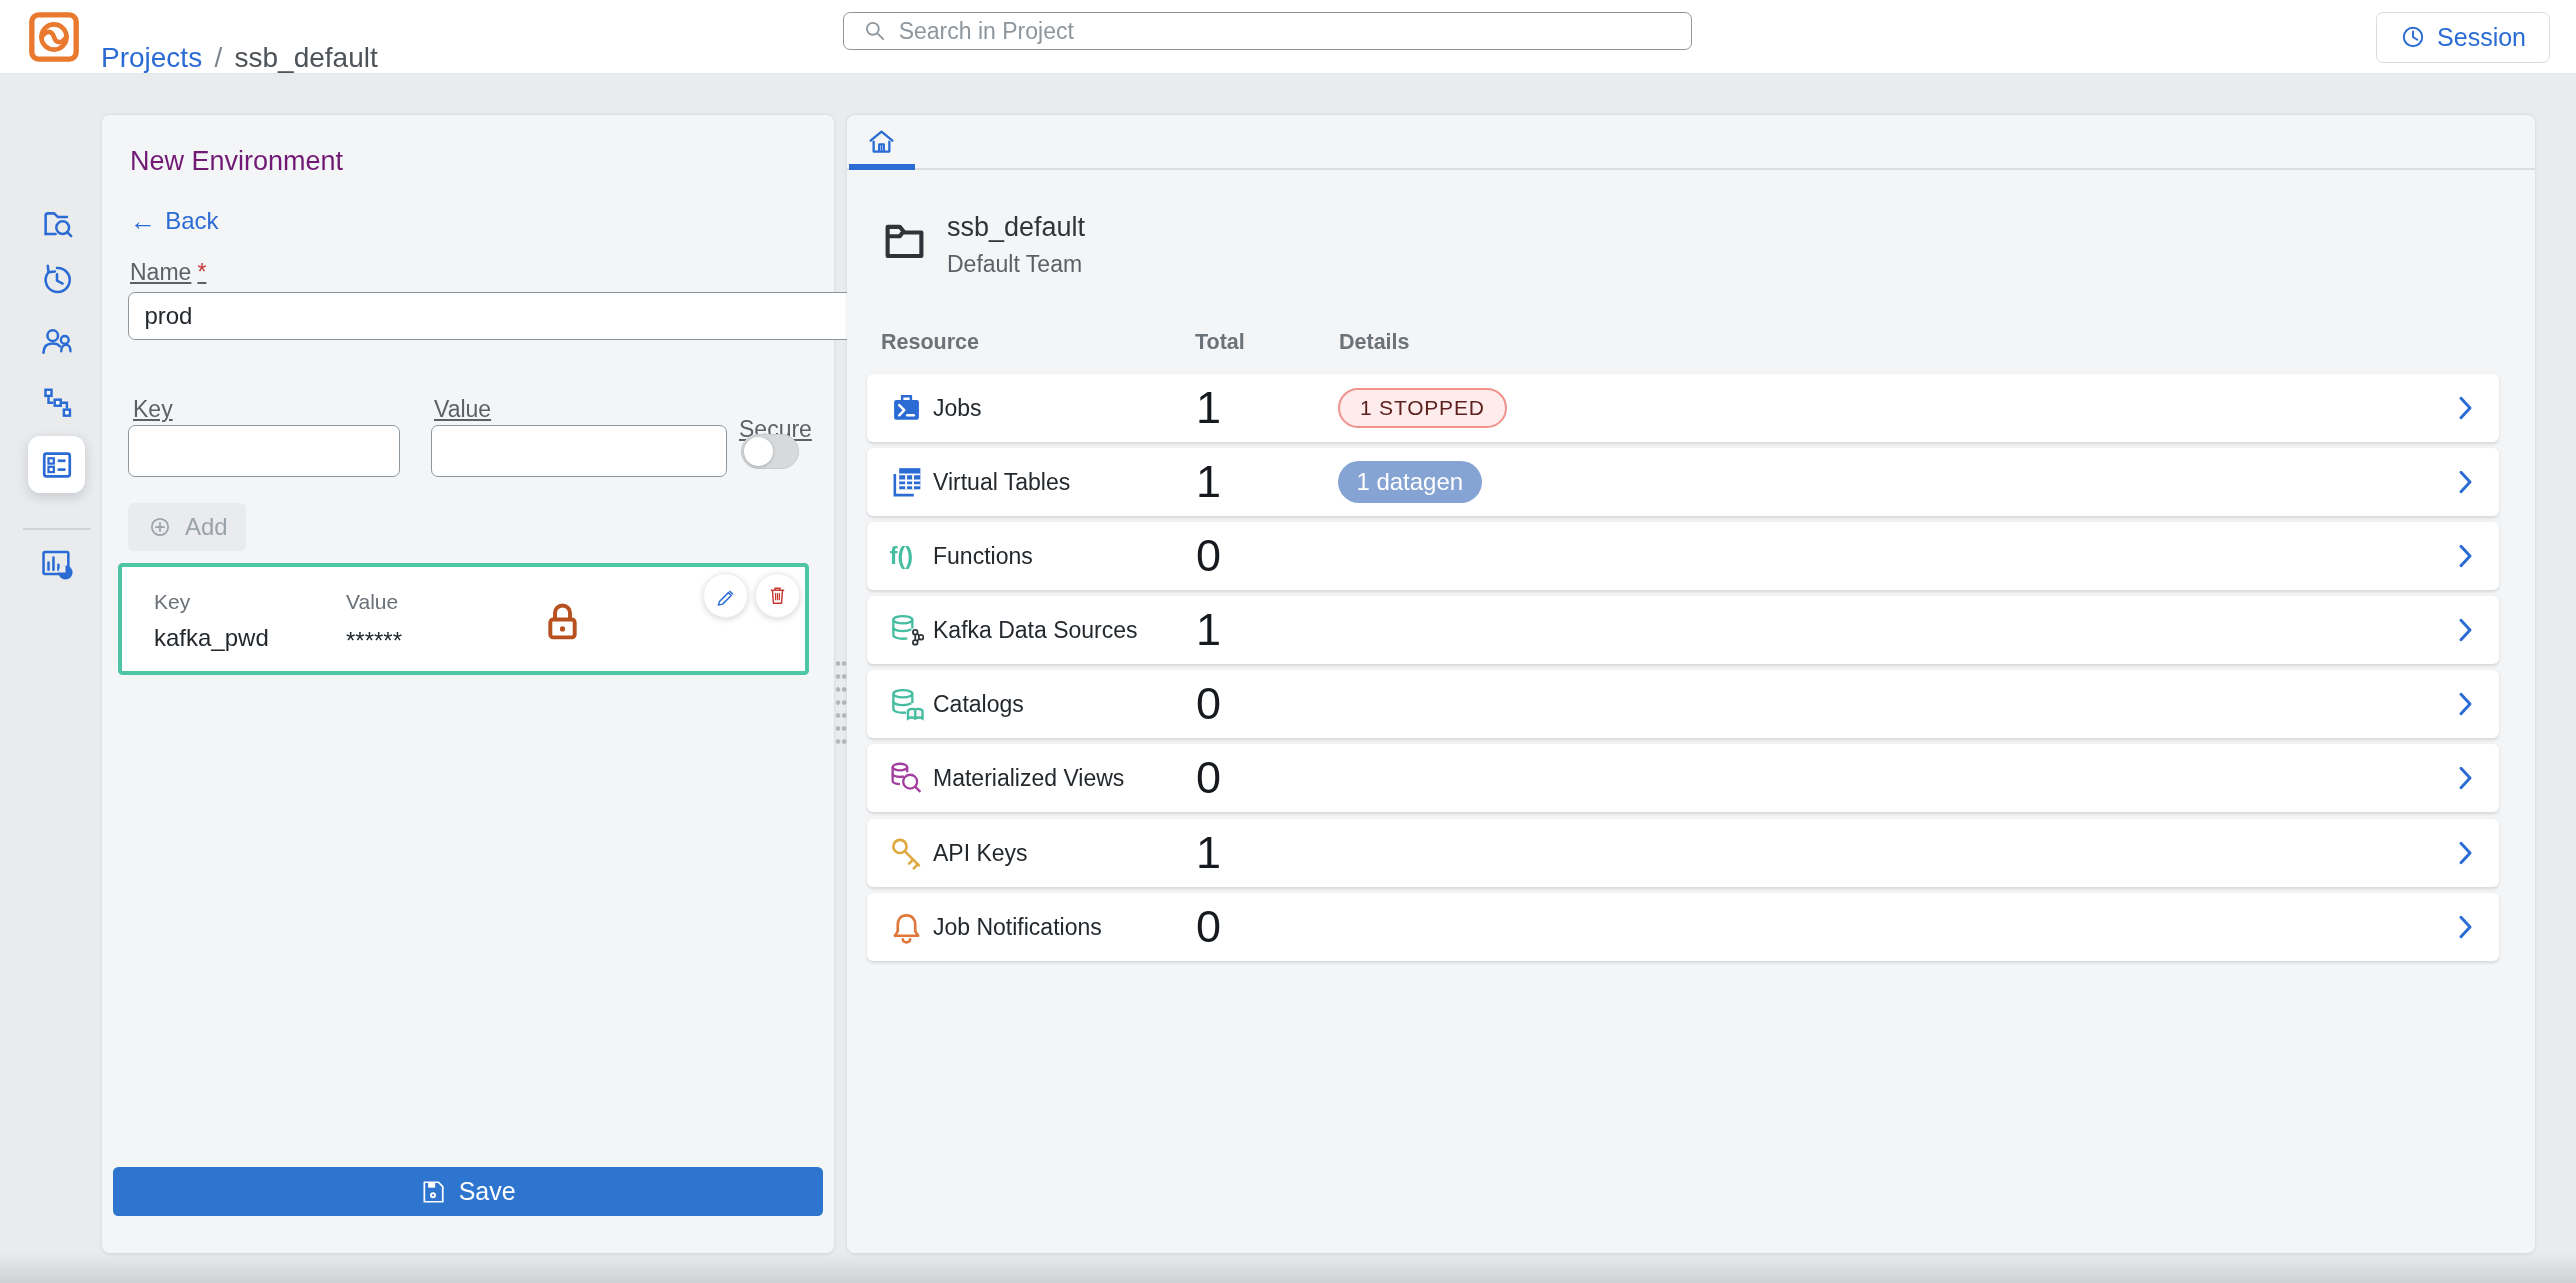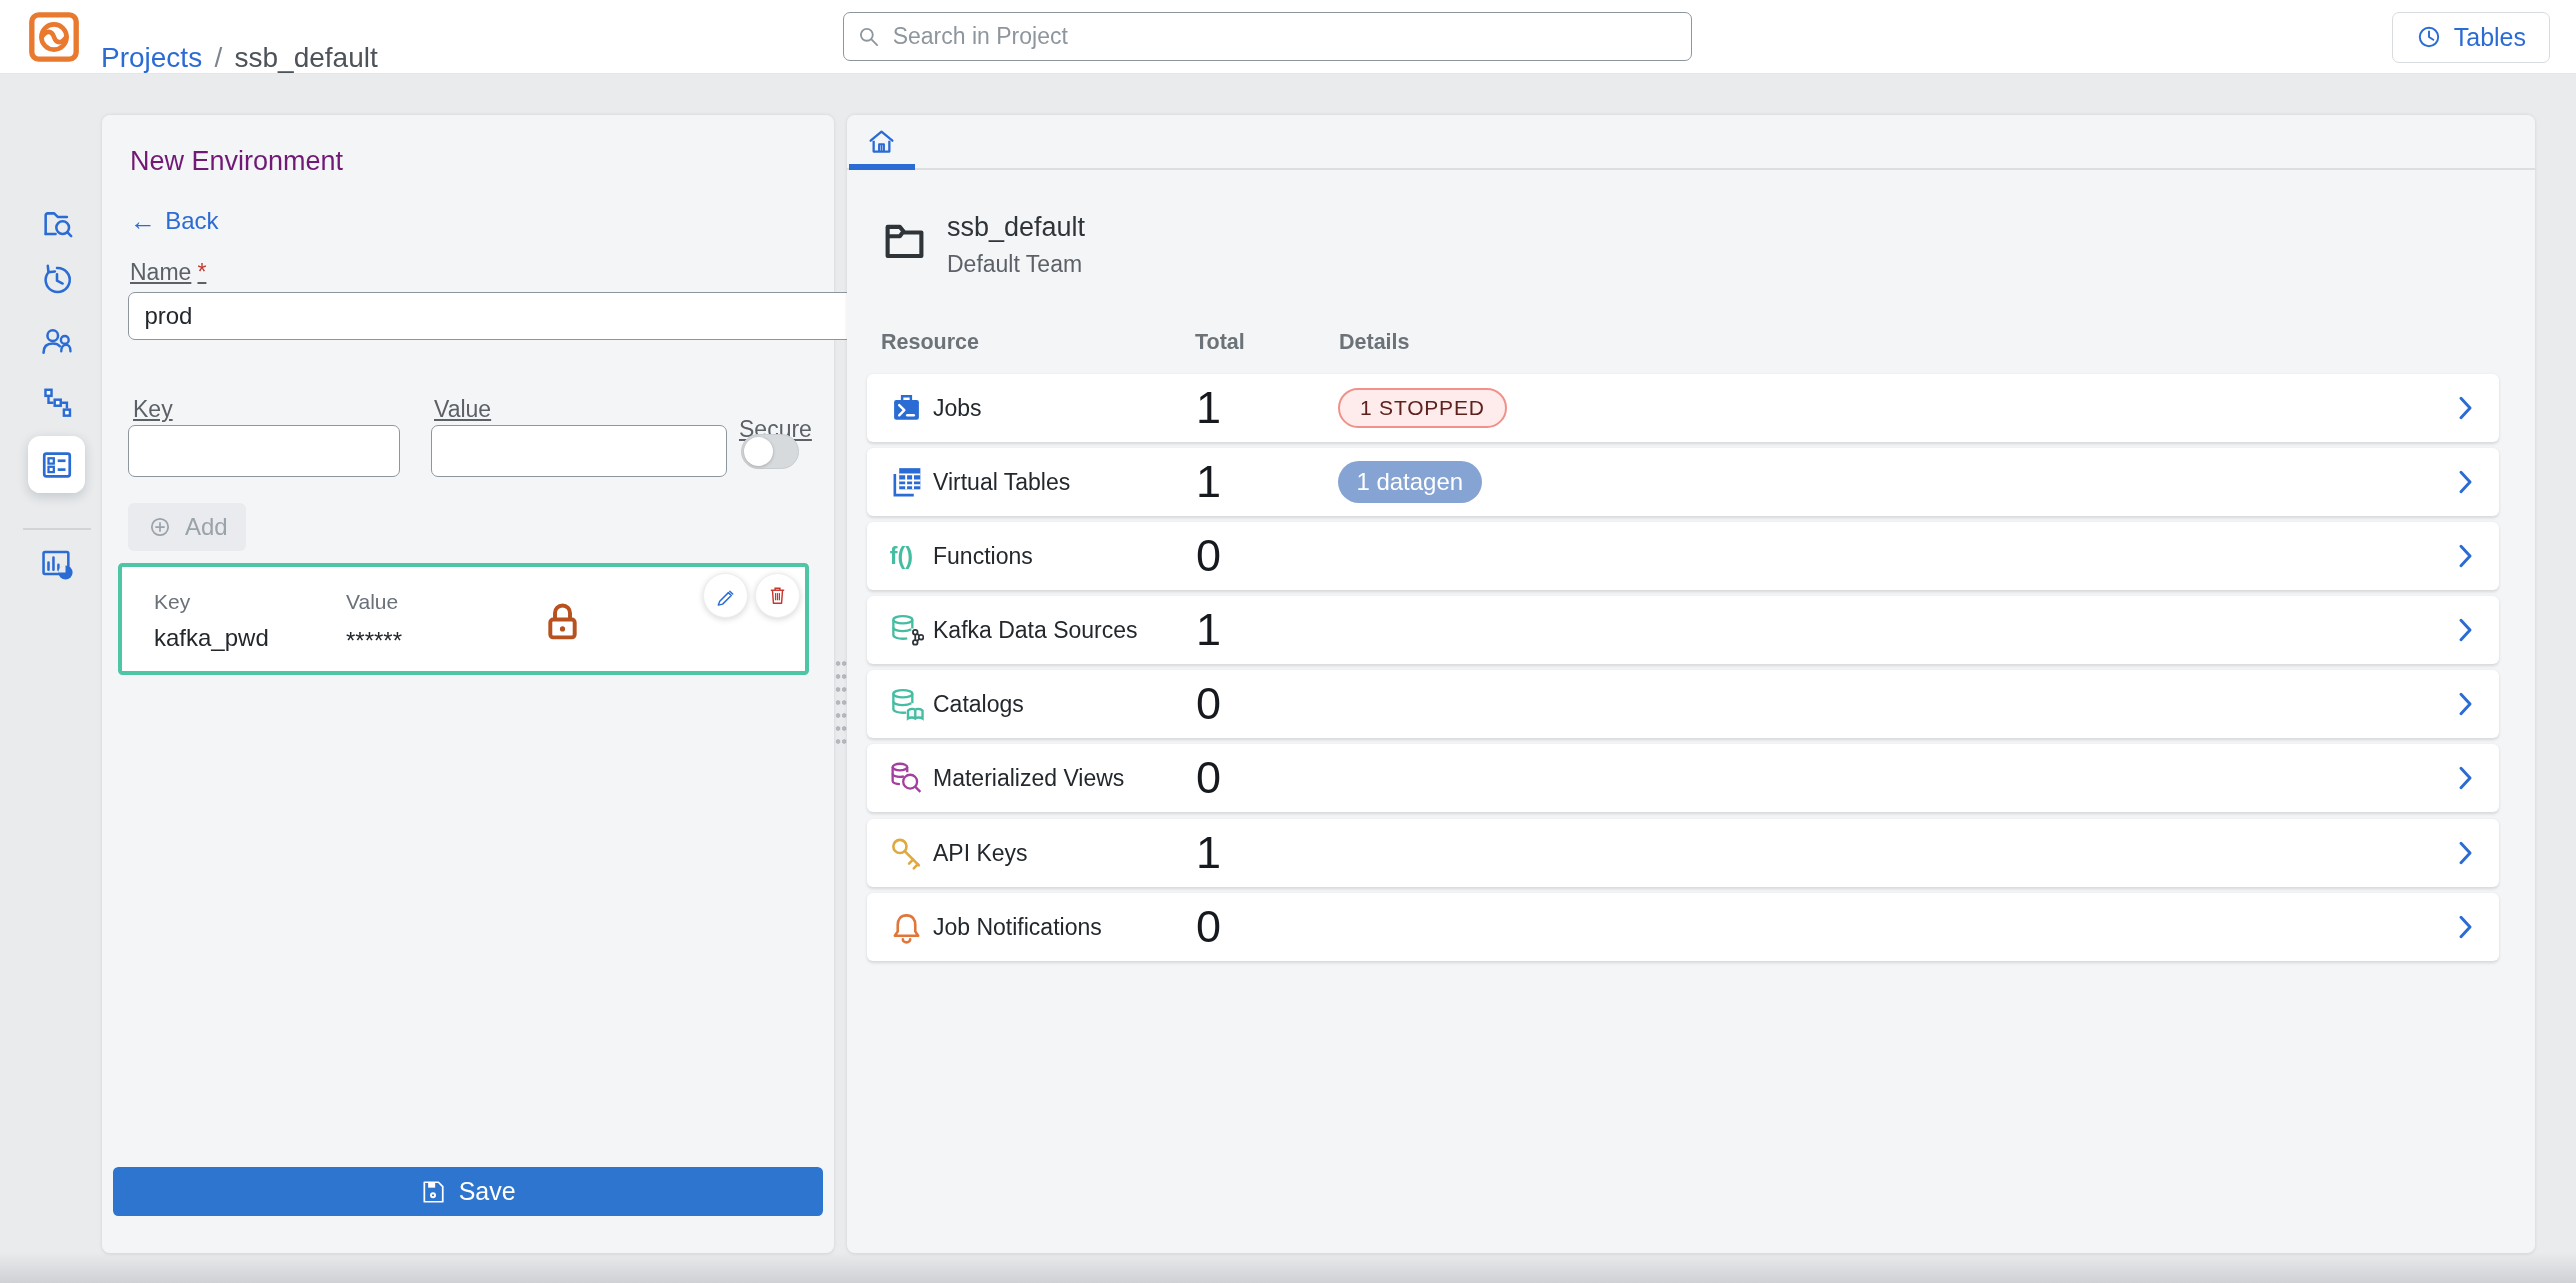--- a/index.html
+++ b/index.html
@@ -12,21 +12,21 @@
   }
   svg { display:block; }
 
   
   .header { position:absolute; top:0; left:0; right:0; height:74px; background:#fff; border-bottom:1.5px solid #e4e6e8; z-index:5; }
   .logo { position:absolute; left:28px; top:10.7px; width:52px; height:52px; }
   .breadcrumb { position:absolute; left:101px; top:0; height:74px; display:flex; align-items:flex-end; gap:12.3px; font-size:28px; }
   .crumb-root { color:var(--accent); cursor:pointer; }
   .crumb-sep { color:#7d848b; }
   .crumb-cur { color:#4d5358; }
-  .search { position:absolute; left:843px; top:12.3px; width:849px; height:49px; background:#fff; border:1.5px solid #8e969d; border-radius:7px; display:flex; align-items:center; padding:0 12px; gap:10.7px; }
+  .search { position:absolute; left:843px; top:12.3px; width:849px; height:38px; background:#fff; border:1.5px solid #8e969d; border-radius:7px; display:flex; align-items:center; padding:0 18px; gap:10.7px; }
   .search svg { flex:0 0 auto; }
   .search input { flex:1; border:none; outline:none; background:transparent; font-size:23px; color:#3a3f44; font-family:inherit; }
   .search input::placeholder { color:#8e969d; }
   .session-btn { position:absolute; right:26px; top:11.5px; height:51px; padding:0 23px; background:#fff; border:1.5px solid #d9dcdf; border-radius:7px; display:flex; align-items:center; gap:11.5px; color:var(--accent); font-size:25px; font-family:inherit; cursor:pointer; }
 
   
   .rail { position:absolute; left:0; top:74px; width:114px; bottom:0; }
   .rail-item { position:absolute; left:28px; width:57px; height:57px; display:flex; align-items:center; justify-content:center; color:var(--accent); cursor:pointer; border-radius:12.3px; }
   .rail-item.active { background:#fff; box-shadow:0 3.8px 10.7px rgba(40,50,60,.18); }
   .rail-item svg { width:34px; height:34px; }
@@ -281,21 +281,21 @@
   <div class="search">
     <svg width="26" height="26" viewBox="0 0 48 48">
         <use href="#search-icon"></use>
       </svg>
     <input type="text" placeholder="Search in Project" style="">
   </div>
   <button class="session-btn">
     <svg width="26" height="26" viewBox="0 0 48 48">
         <use href="#clock-icon"></use>
       </svg>
-    <span>Tables</span>
+    <span>Session</span>
   </button>
 </div>
 
 <div class="rail" id="rail">
   <div class="rail-divider" style="top:454px;"></div>
 <div class="rail-item" style="top: 121px;">
       <svg viewBox="0 0 48 48">
         <use href="#project-explorer-icon"></use>
       </svg>
     </div>

